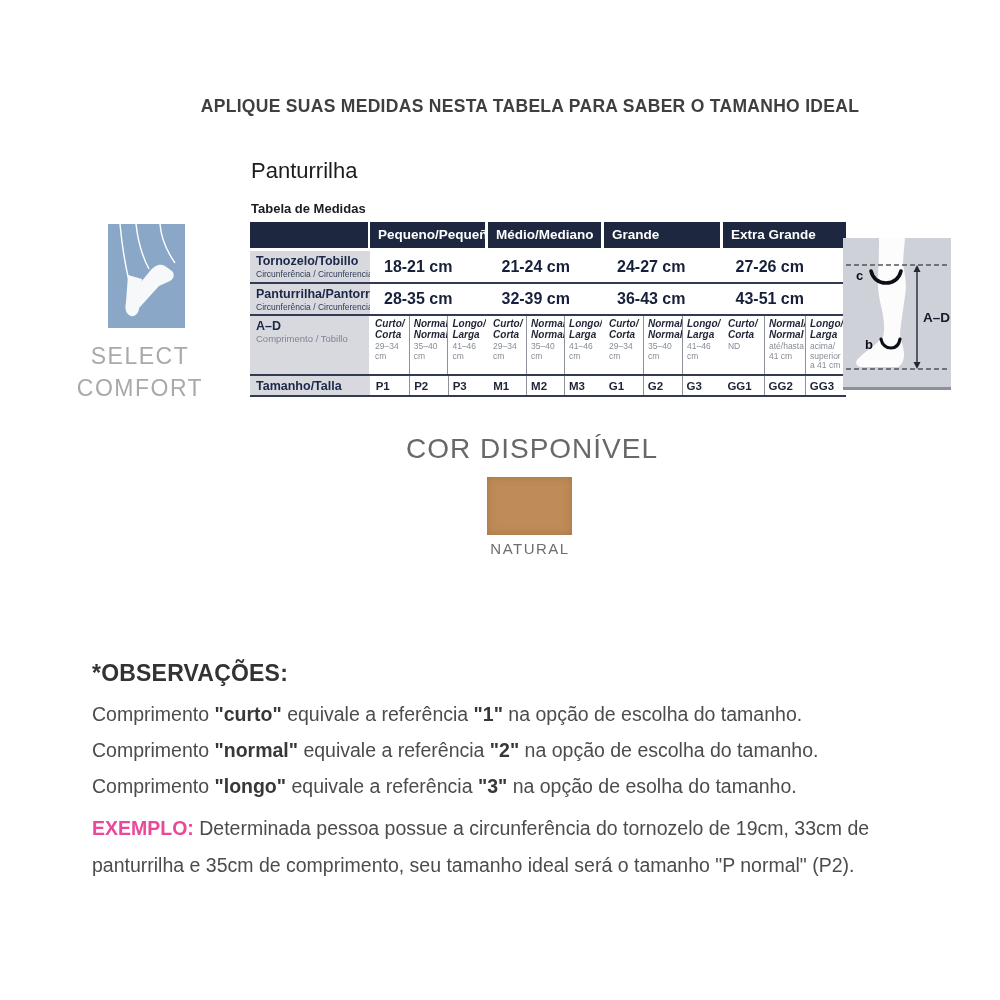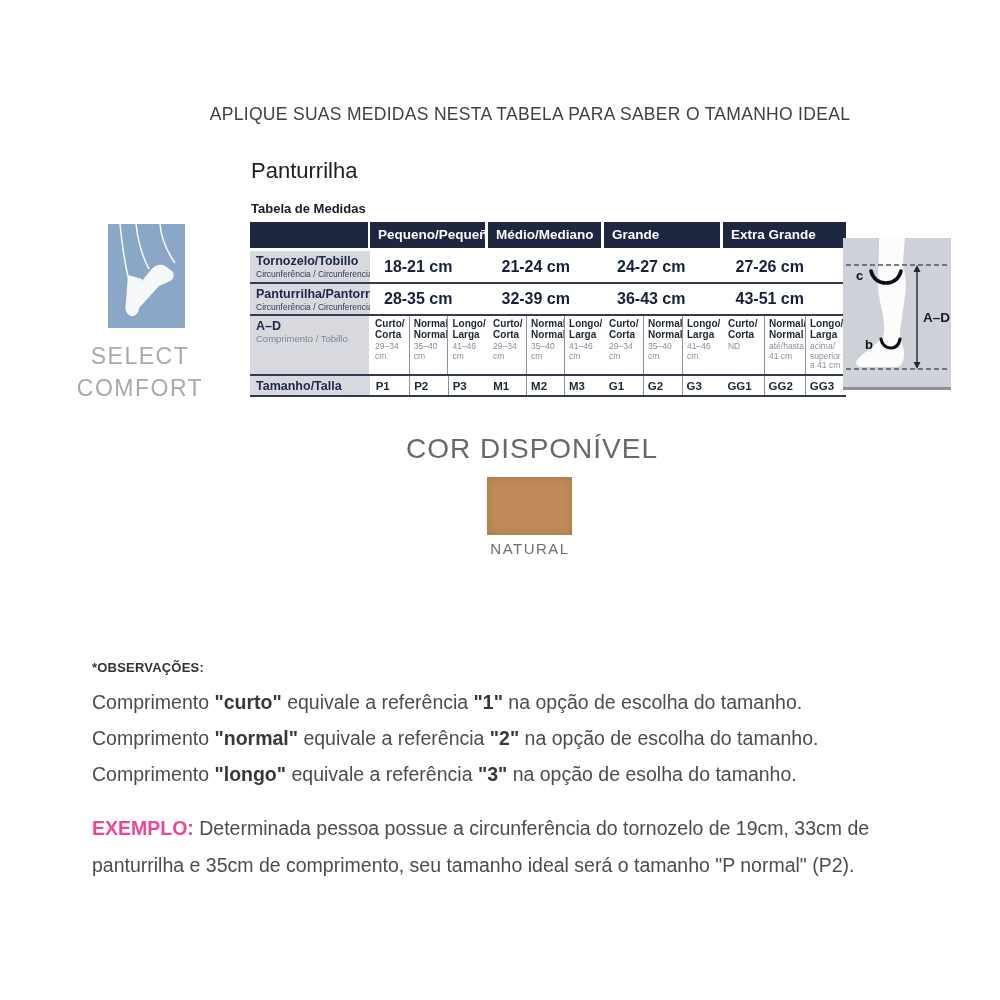--- a/index.html
+++ b/index.html
@@ -1,20 +1,20 @@
 <!DOCTYPE html>
 <html><head>
 <meta charset="utf-8">
 <style>
   html,body{margin:0;padding:0;background:#ffffff;}
   #canvas{position:relative;width:1000px;height:1000px;background:#ffffff;
           font-family:"Liberation Sans", sans-serif;overflow:hidden;}
 
-  .page-title{position:absolute;top:104px;left:90px;width:880px;text-align:center;
-    font-size:17.5px;font-weight:normal;color:#3f3f3f;letter-spacing:0.3px;}
+  .page-title{position:absolute;top:96px;left:90px;width:880px;text-align:center;
+    font-size:17.5px;font-weight:bold;color:#3f3f3f;letter-spacing:0.3px;}
 
   .section-heading{position:absolute;top:158px;left:251px;font-size:22px;color:#1c1c1c;}
   .table-title{position:absolute;top:201px;left:251px;font-size:13px;font-weight:bold;color:#1c1c1c;}
 
   
   .logo-box{position:absolute;left:108px;top:224px;width:77px;height:104px;}
   .brand-name{position:absolute;left:28px;top:340px;width:224px;text-align:center;
     font-size:23px;color:#a9a9a9;letter-spacing:1.5px;line-height:32px;font-weight:400;}
 
   
@@ -31,42 +31,42 @@
   .body-row{border-bottom:2px solid #333b54;}
   .label-cell{background:#d8d9de;width:120px;padding:4px 2px 0 6px;}
   .row-label{font-size:12.5px;font-weight:bold;color:#1b2747;line-height:13px;white-space:nowrap;}
   .row-sublabel{font-size:8.5px;color:#2e3a59;line-height:10px;margin-top:1px;white-space:nowrap;}
   .row-sublabel.gray{color:#7d8494;font-size:9.5px;}
   .val-cell{background:#ffffff;font-size:16px;font-weight:bold;color:#16203a;
     display:flex;align-items:center;padding-left:12px;white-space:nowrap;}
   .group{display:flex;background:#ffffff;}
   .sub-cell{flex:1;box-sizing:border-box;padding:3px 1px 0 4px;overflow:hidden;}
   .sub-cell + .sub-cell{border-left:1px solid #8d929c;}
-  .opt-name{font-size:10px;font-weight:bold;color:#1f2536;line-height:10.5px;}
+  .opt-name{font-size:10px;font-weight:bold;color:#1f2536;line-height:10.5px;font-style:italic;}
   .opt-range{font-size:8.5px;color:#878c96;line-height:9.5px;margin-top:2px;}
   .size-cell{flex:1;box-sizing:border-box;font-size:11.5px;font-weight:bold;color:#1c2536;
     display:flex;align-items:center;padding-left:4px;}
   .size-cell + .size-cell{border-left:1px solid #8d929c;}
   .size-label{font-size:12.5px;font-weight:bold;color:#1b2747;display:flex;align-items:center;
     padding-top:0;}
 
   
   .diagram{position:absolute;left:843px;top:238px;width:108px;height:154px;}
 
   
   .color-heading{position:absolute;top:433px;left:282px;width:500px;text-align:center;
     font-size:28px;color:#686868;letter-spacing:1px;}
   .swatch{position:absolute;left:487px;top:477px;width:85px;height:58px;
     box-shadow:inset 0 0 8px rgba(120,80,40,0.35);}
   .swatch-label{position:absolute;top:540px;left:430px;width:200px;text-align:center;
     font-size:15px;color:#6e6e6e;letter-spacing:1.5px;}
 
   
   .obs{position:absolute;left:92px;top:660px;width:860px;color:#4c4c4c;font-size:19.5px;}
-  .obs-head{font-weight:bold;color:#333333;font-size:13px;margin-bottom:9px;letter-spacing:0.2px;}
+  .obs-head{font-weight:bold;color:#333333;font-size:23px;margin-bottom:9px;letter-spacing:0.2px;}
   .obs-line{line-height:36px;}
   .obs b{color:#383838;}
 
   .example{position:absolute;left:92px;top:810px;width:852px;color:#4c4c4c;
     font-size:19.5px;line-height:37px;}
   .example b{color:#ec4899;}
 </style>
 </head>
 <body>
 

